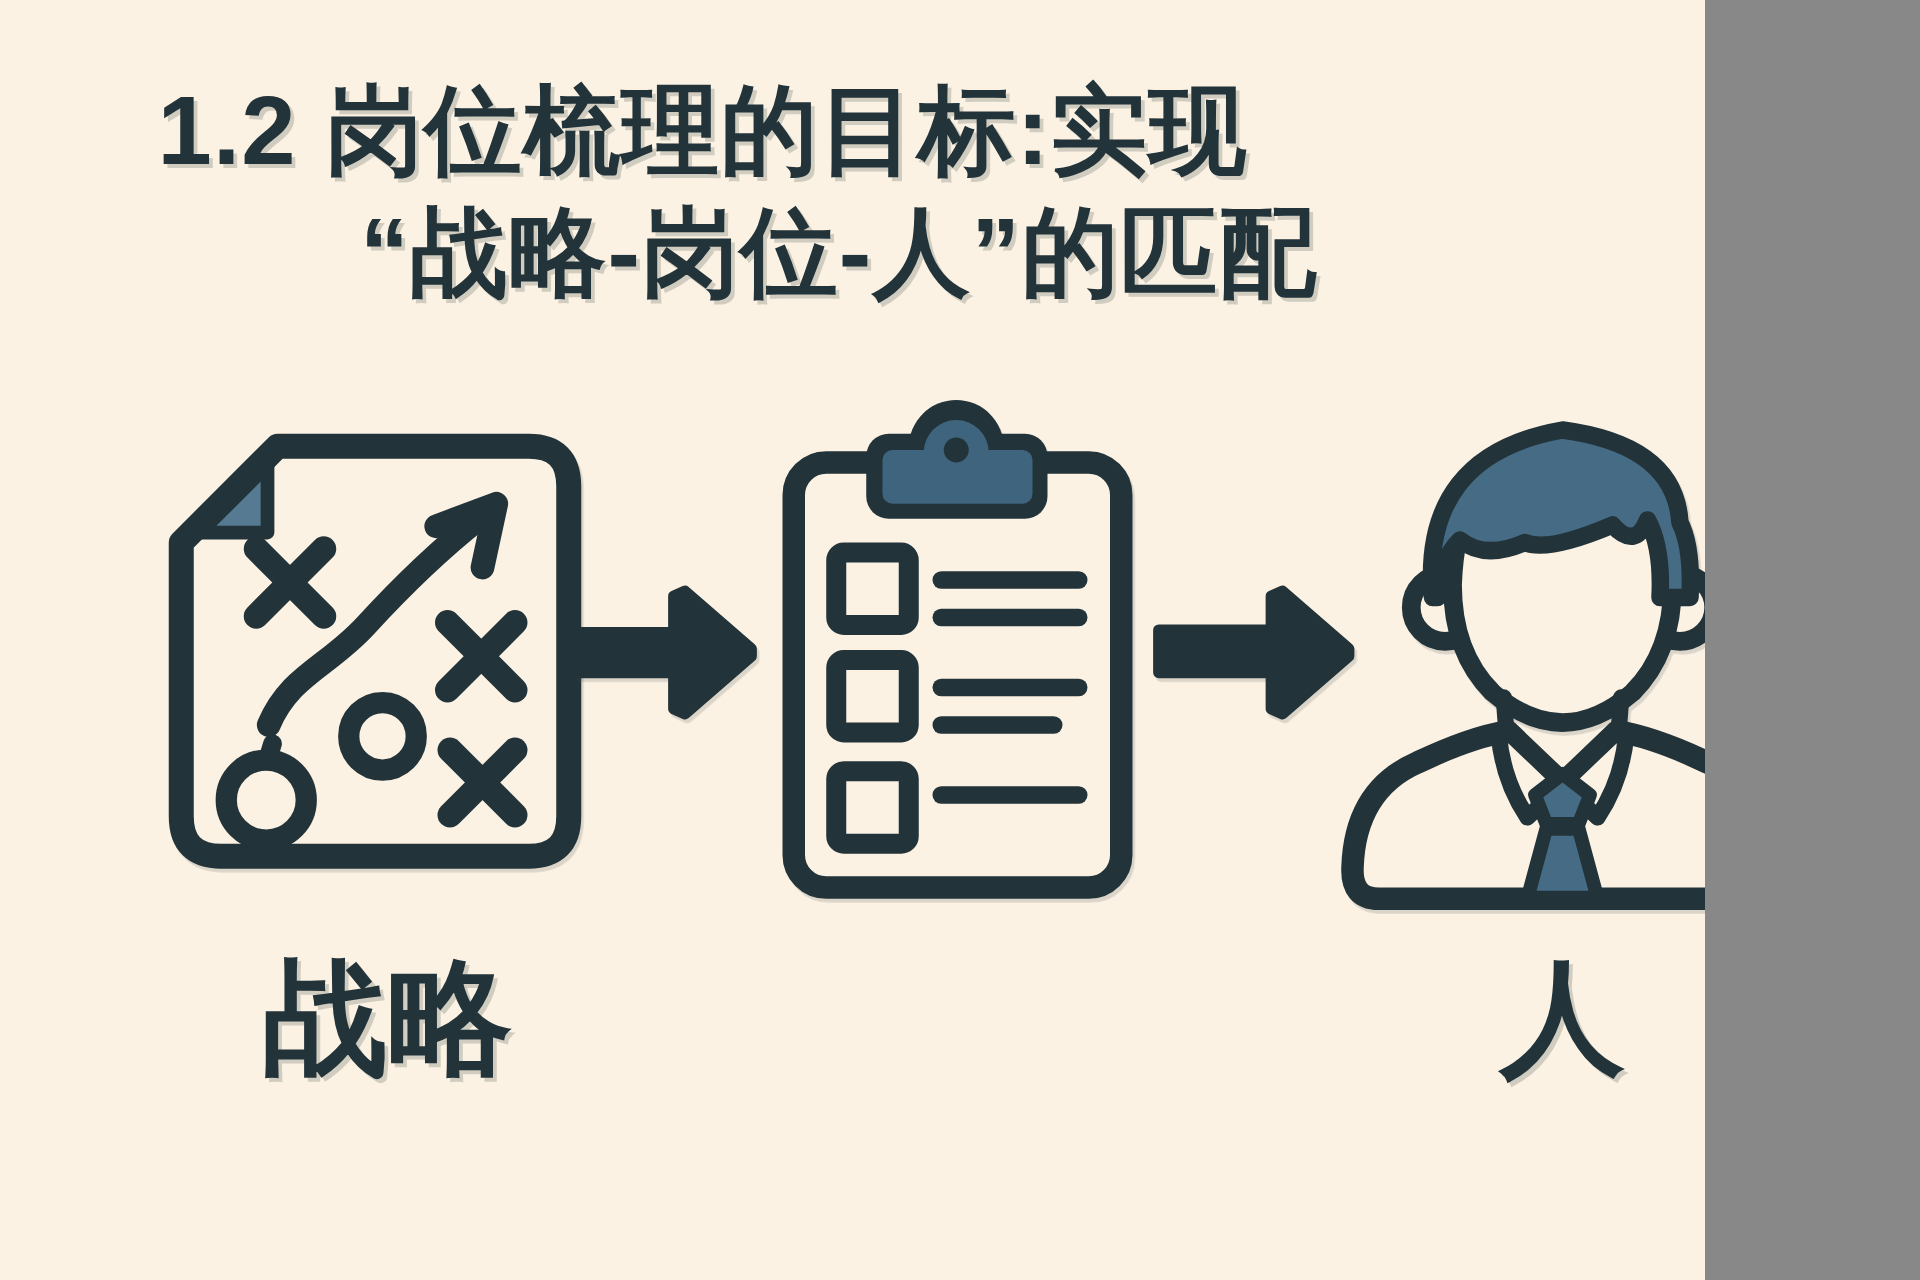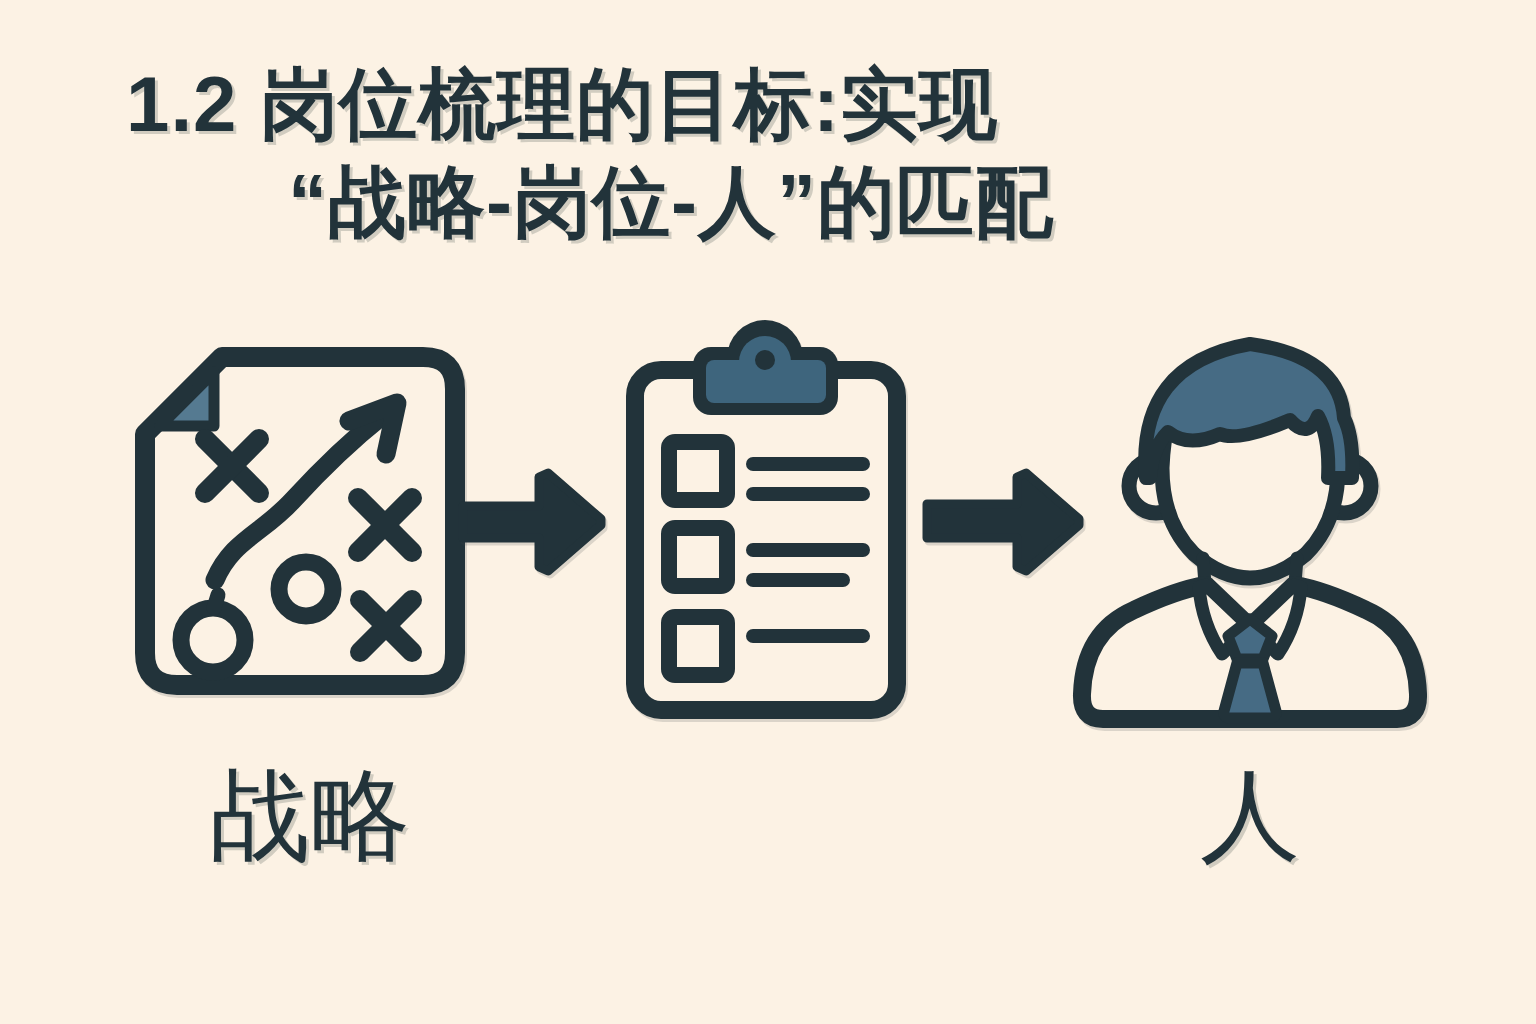--- a/index.html
+++ b/index.html
@@ -2,33 +2,33 @@
 <html style="--bg: #fcf2e4; --ink: #22333a; --accent: #466b84; --accent_light: #557a91; --accent_dark: #3e657d;"><head>
 <meta charset="utf-8">
 <style>
   :root{
     --bg:#fcf2e4; --ink:#22333a; --accent:#466b84;
     --accent_light:#557a91; --accent_dark:#3e657d;
   }
   html,body{margin:0;padding:0;}
   body{background:#888;font-family:"Liberation Sans","DejaVu Sans",sans-serif;}
   .canvas{
-    position:relative;width:1536px;height:1024px;background:var(--bg);
+    position:relative;width:1364px;height:1024px;background:var(--bg);
     overflow:hidden;
   }
   .abs{position:absolute;}
   .title-line{
     color:var(--ink);font-weight:900;font-size:78px;line-height:1.15;
     white-space:nowrap;letter-spacing:1px;
     text-shadow:3px 3px 0 rgba(96,106,100,0.28);
   }
   #title1{left:126px;top:60px;}
   #title2{left:288px;top:158px;text-align:center;}
   .step-label{
-    color:var(--ink);font-weight:400;font-size:100px;line-height:1.06;
+    color:var(--ink);font-weight:700;font-size:100px;line-height:1.06;
     width:300px;text-align:center;
     text-shadow:3px 3px 0 rgba(96,106,100,0.28);
   }
   #label-strategy{left:160px;top:762px;}
   #label-position{left:639px;top:762px;}
   #label-person{left:1100px;top:762px;}
   svg{display:block;overflow:visible;}
   .icon{filter:drop-shadow(2px 3px 0 rgba(70,80,76,0.18));}
   .s-ink{stroke:var(--ink);}
   .f-ink{fill:var(--ink);}

